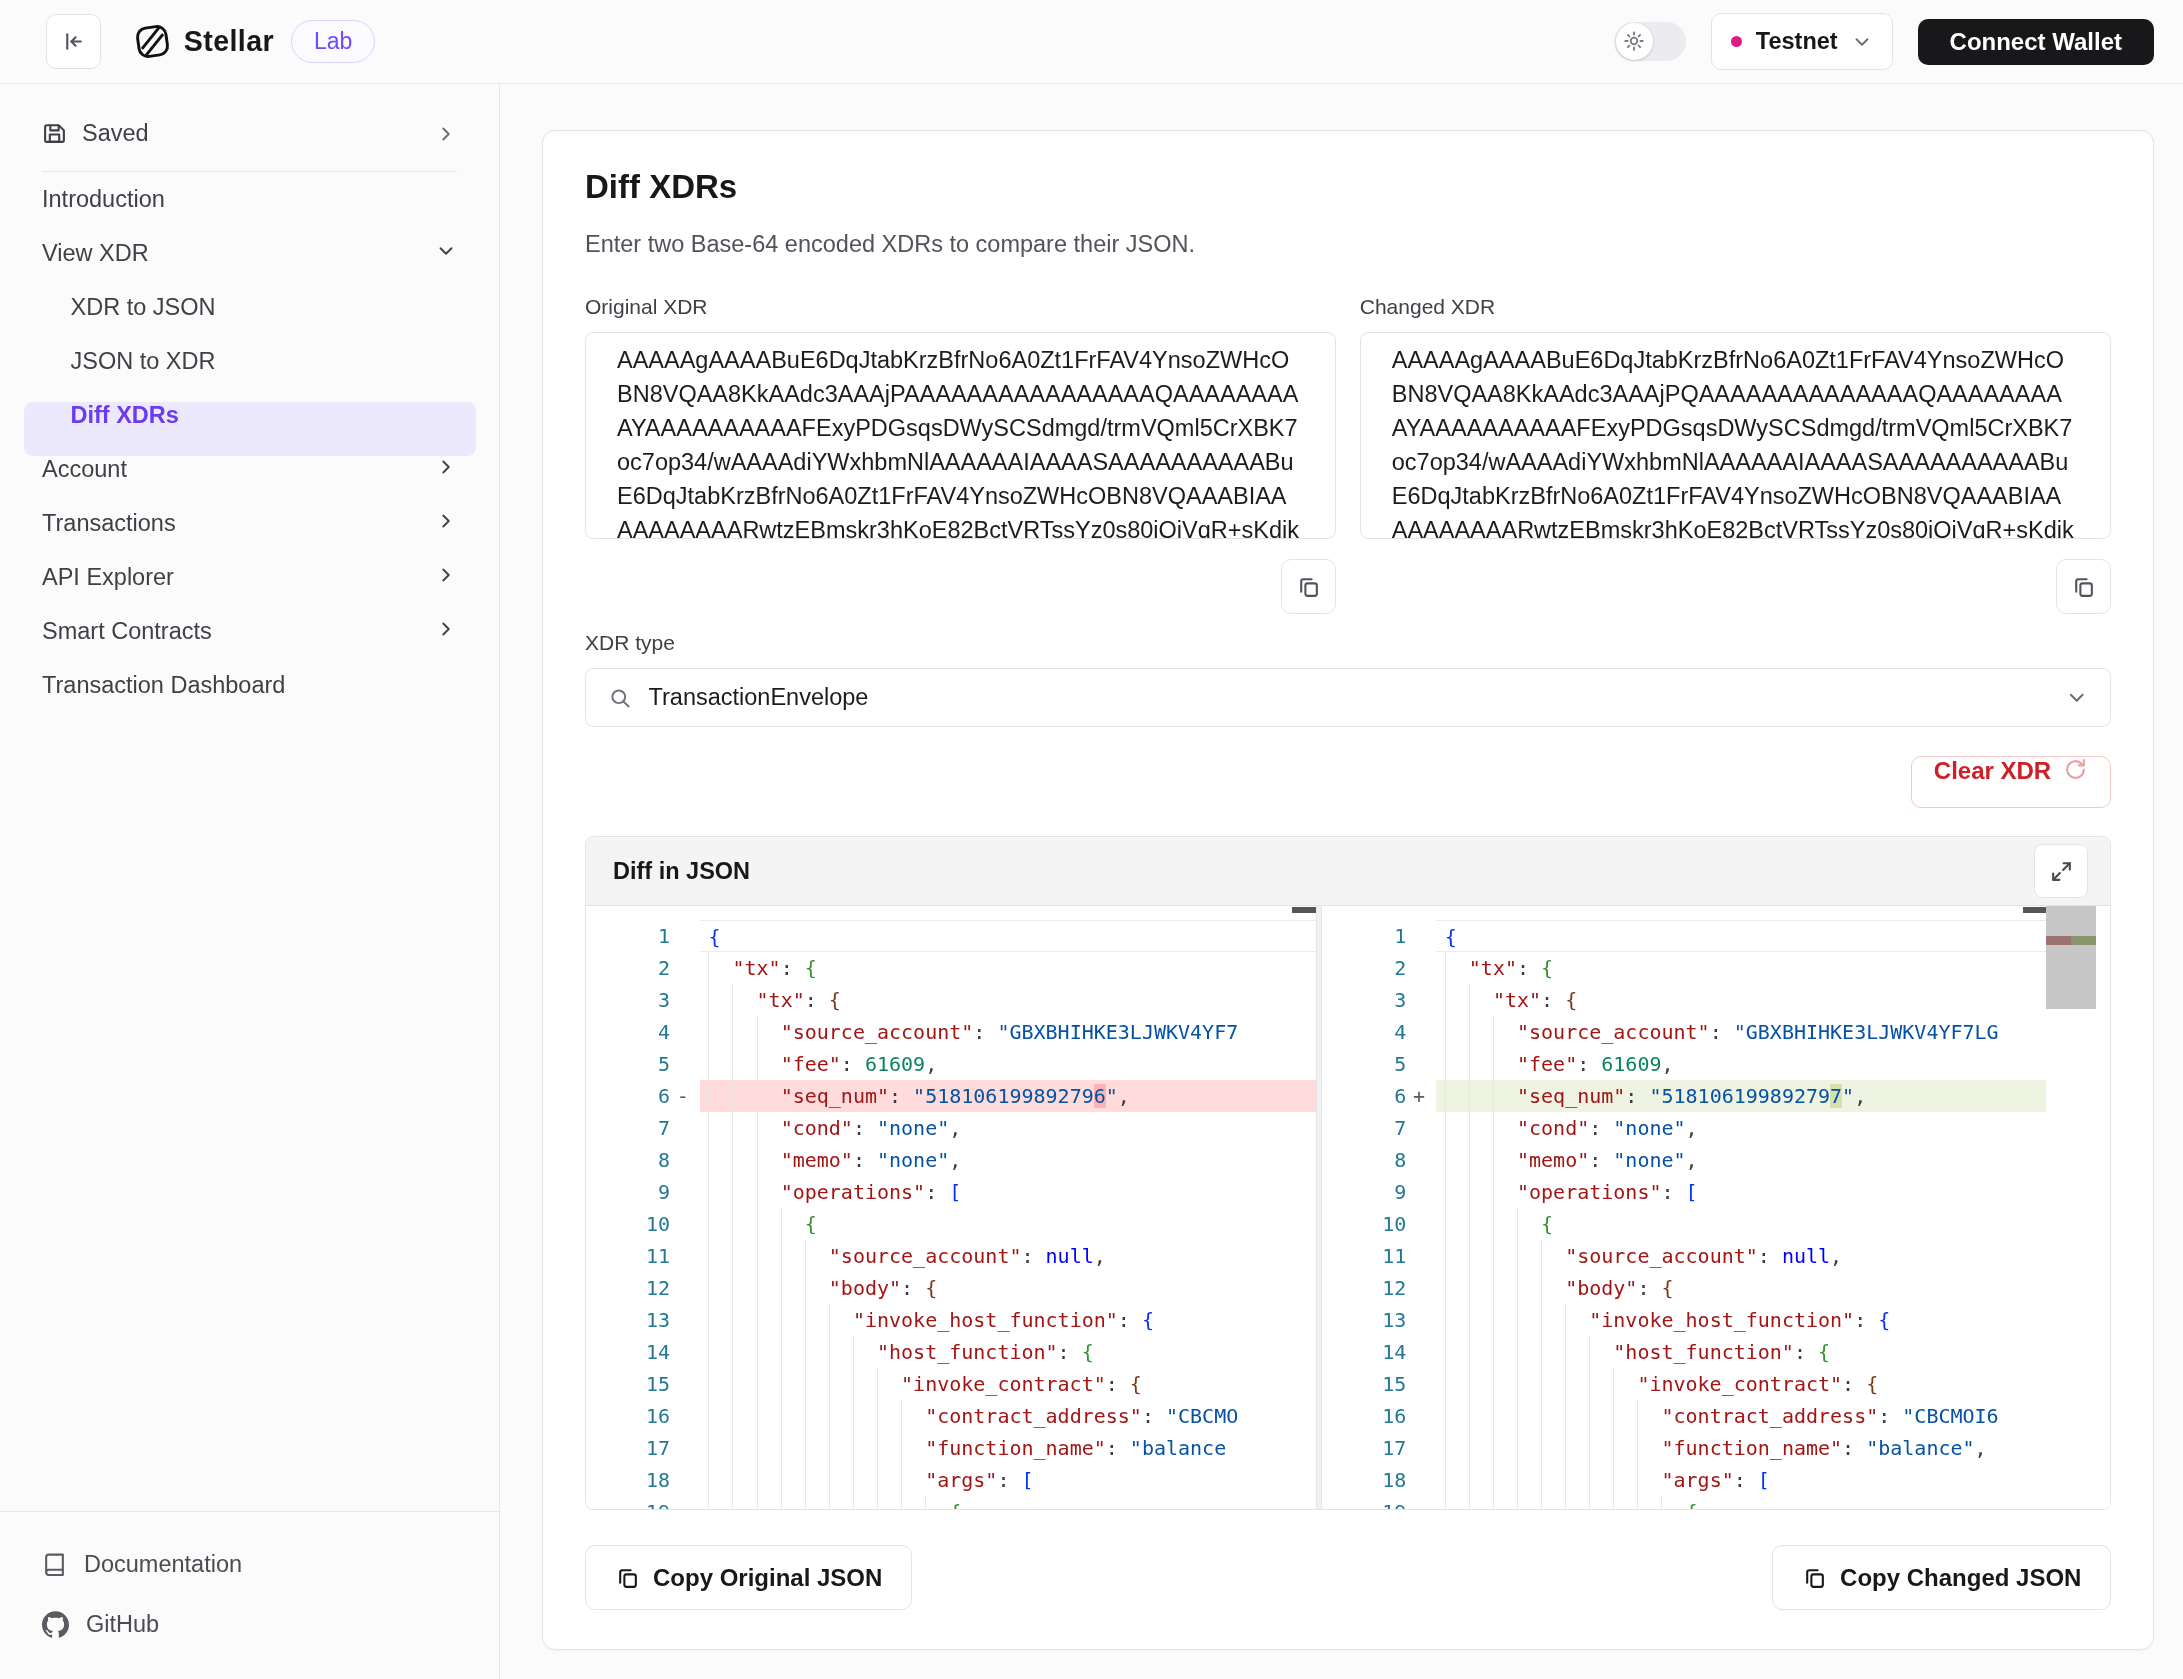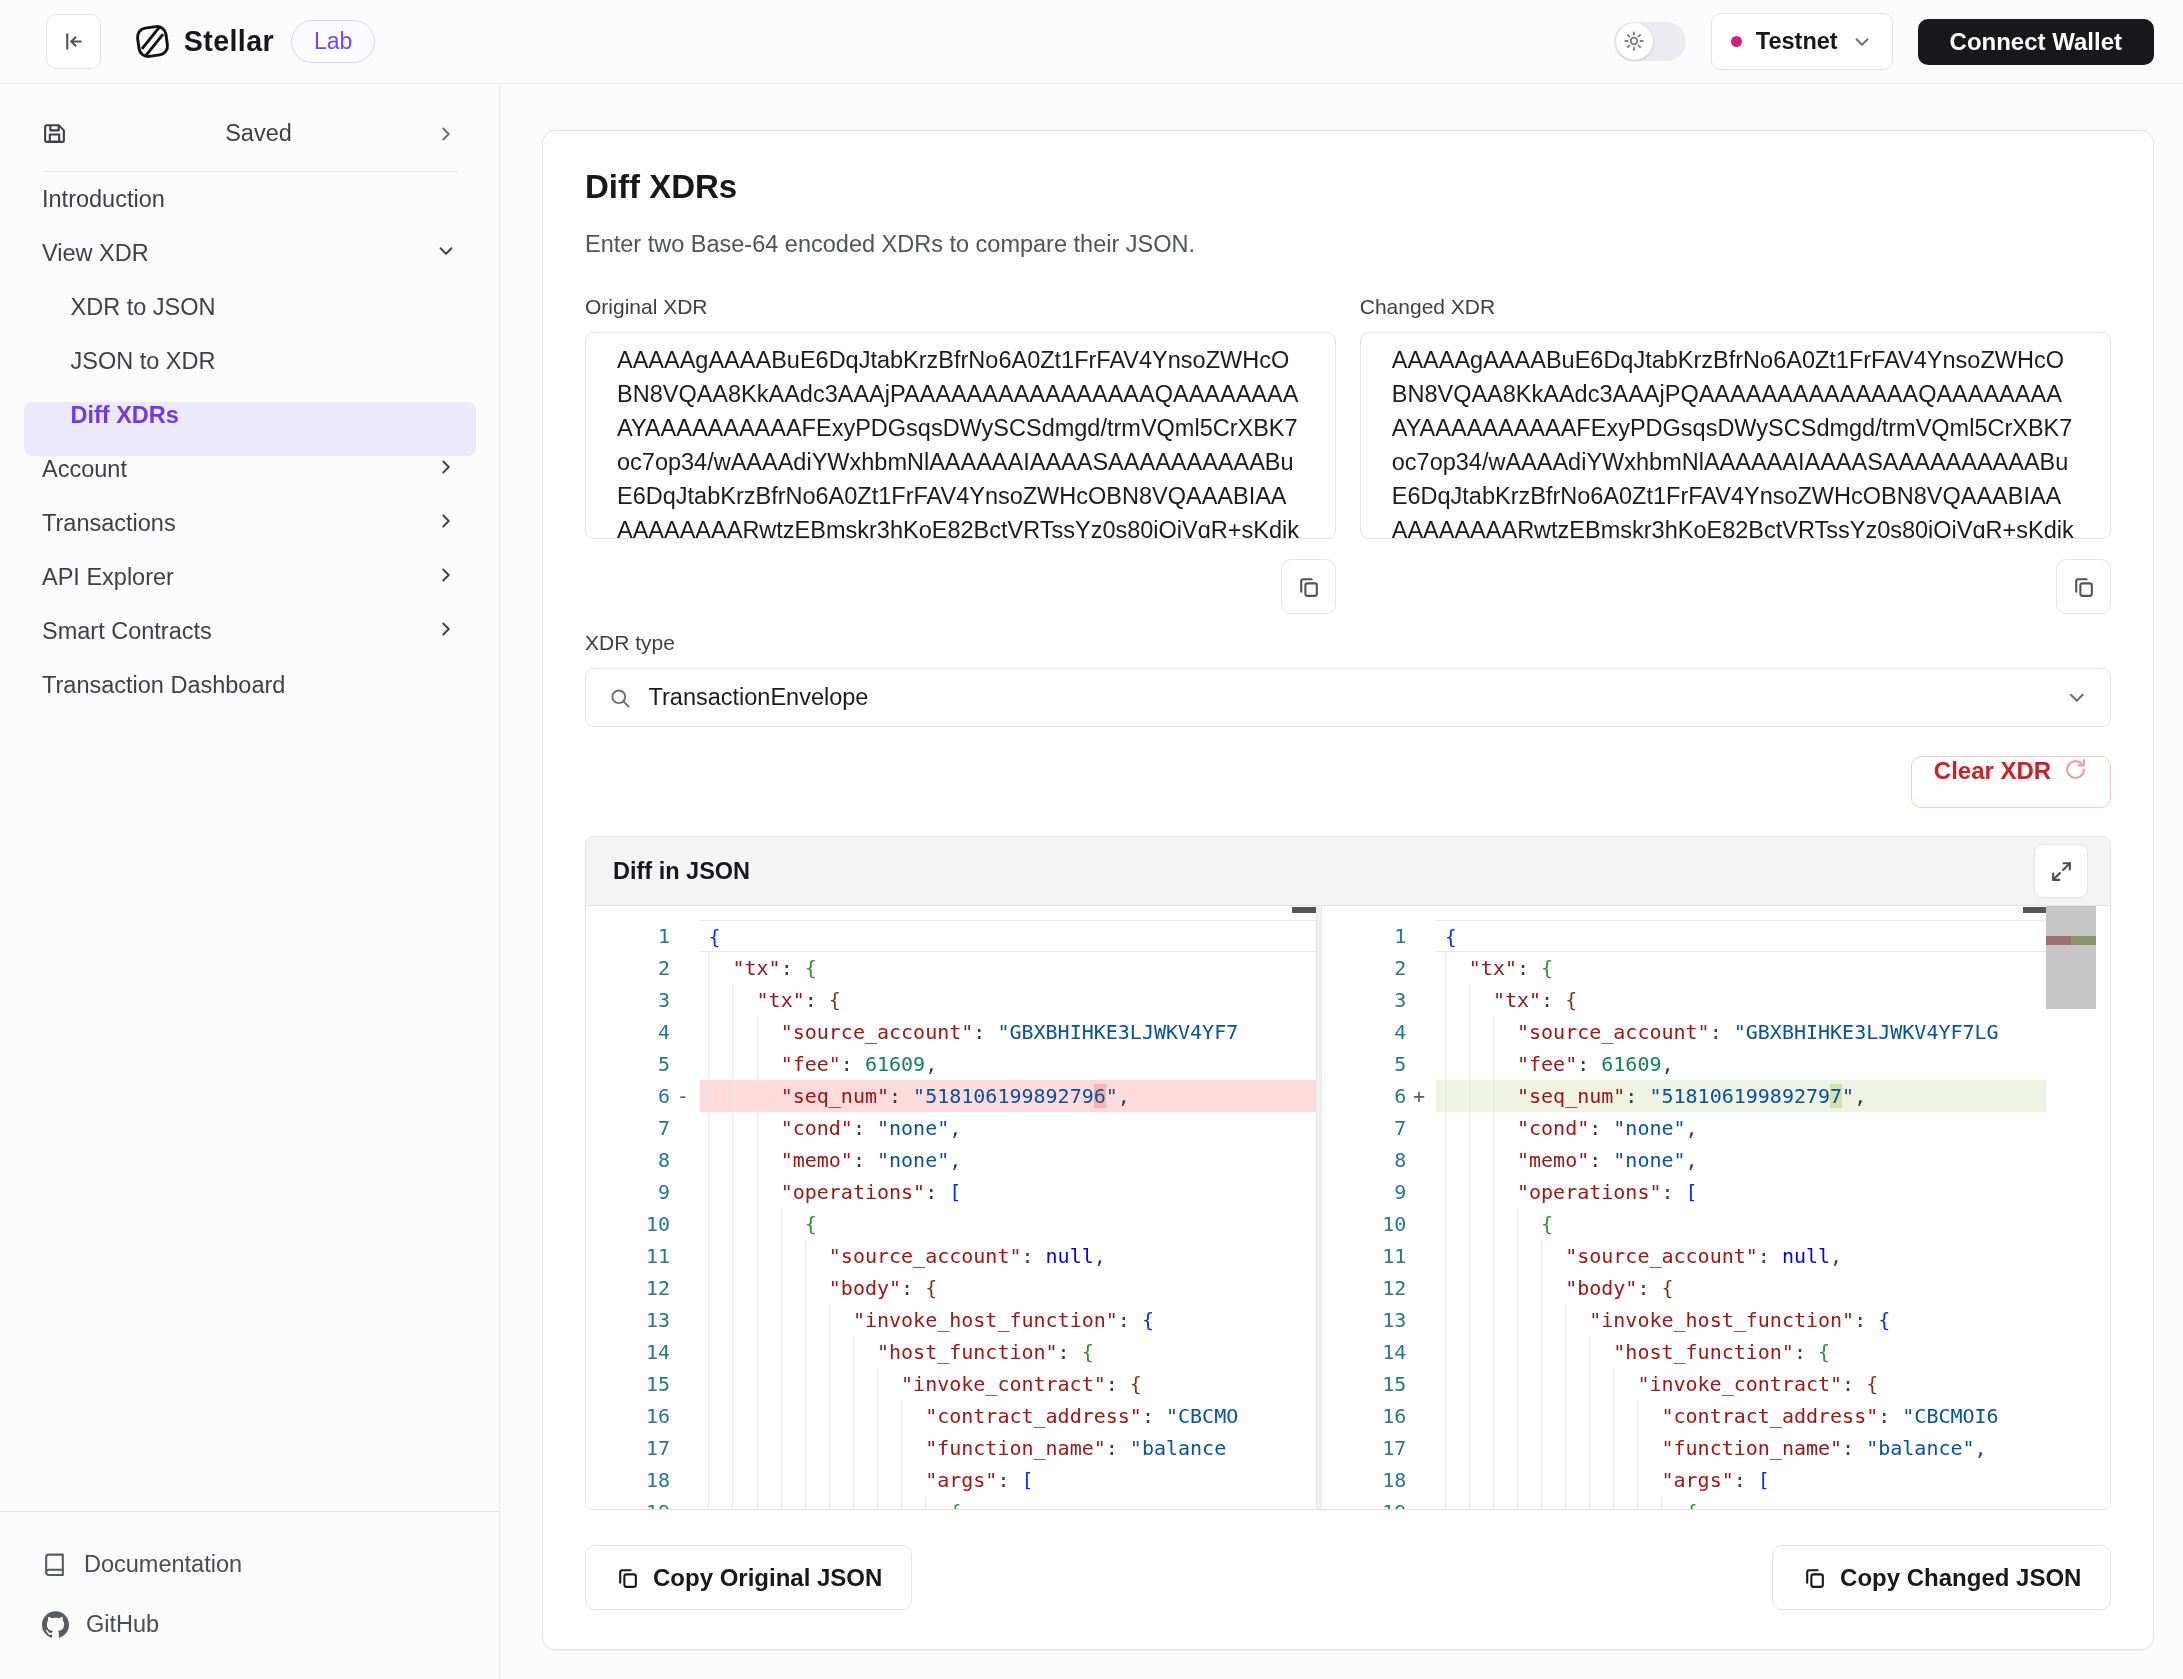--- a/index.html
+++ b/index.html
@@ -28,21 +28,21 @@
   .theme-knob{position:absolute; left:1.7px; top:0.8px; width:37px; height:37px; border-radius:50%; background:#fff; box-shadow:0 0.8px 2.5px rgba(0,0,0,.18); display:flex; align-items:center; justify-content:center; color:#7A7A83;}
   .network-select{display:flex; align-items:center; gap:13.4px; background:#fff; border:0.8px solid var(--border); border-radius:10px; height:57px; padding:0 18.5px; cursor:pointer;}
   .net-dot{width:11.8px; height:11.8px; border-radius:50%; background:#DD1B87;}
   .network-label{font-weight:600;}
   .connect-btn{background:#18181B; color:#fff; border:none; border-radius:10px; height:46px; padding:0 32px; font-size:24px; font-weight:700; cursor:pointer; font-family:inherit;}
 
   
   .shell{display:flex; height:1595px;}
   .sidebar{width:500px; border-right:0.8px solid #E8E8EA; background:var(--page-bg); position:relative; flex-shrink:0;}
   .side-inner{padding:23.5px 23.5px 0 23.5px;}
-  .side-row{display:flex; align-items:center; height:52px; padding:0 18.5px; color:var(--side-text); font-size:23.5px; border-radius:8.4px; cursor:pointer;text-align:center;}
+  .side-row{display:flex; align-items:center; height:52px; padding:0 18.5px; color:var(--side-text); font-size:23.5px; border-radius:8.4px; cursor:pointer;}
   .side-row .grow{flex:1;}
   .side-row .row-icon{margin-right:15px; color:#3F3F46;}
   .side-row .chev{color:#6B6B74;}
   .side-divider{border:none; border-top:0.8px solid #E7E7EA; margin:11.8px 18.5px 13.4px 18.5px;}
   .side-item{display:flex; height:54px; padding:0 18.5px; font-size:23.5px; color:var(--side-text); border-radius:8.4px; cursor:pointer;}
   .side-item.sub{padding-left:47px;}
   .side-item.active{background:#EDE9FC; color:#6D3AEF; font-weight:700;}
   .side-item .grow{flex:1;}
   .side-footer{position:absolute; left:0; right:0; bottom:0; border-top:0.8px solid #E7E7EA; padding:22px 42px 25px 42px;text-align:right;}
   .foot-row{display:flex; align-items:center; gap:17px; height:60px; color:#4B4B52; font-size:23.5px; cursor:pointer;}

